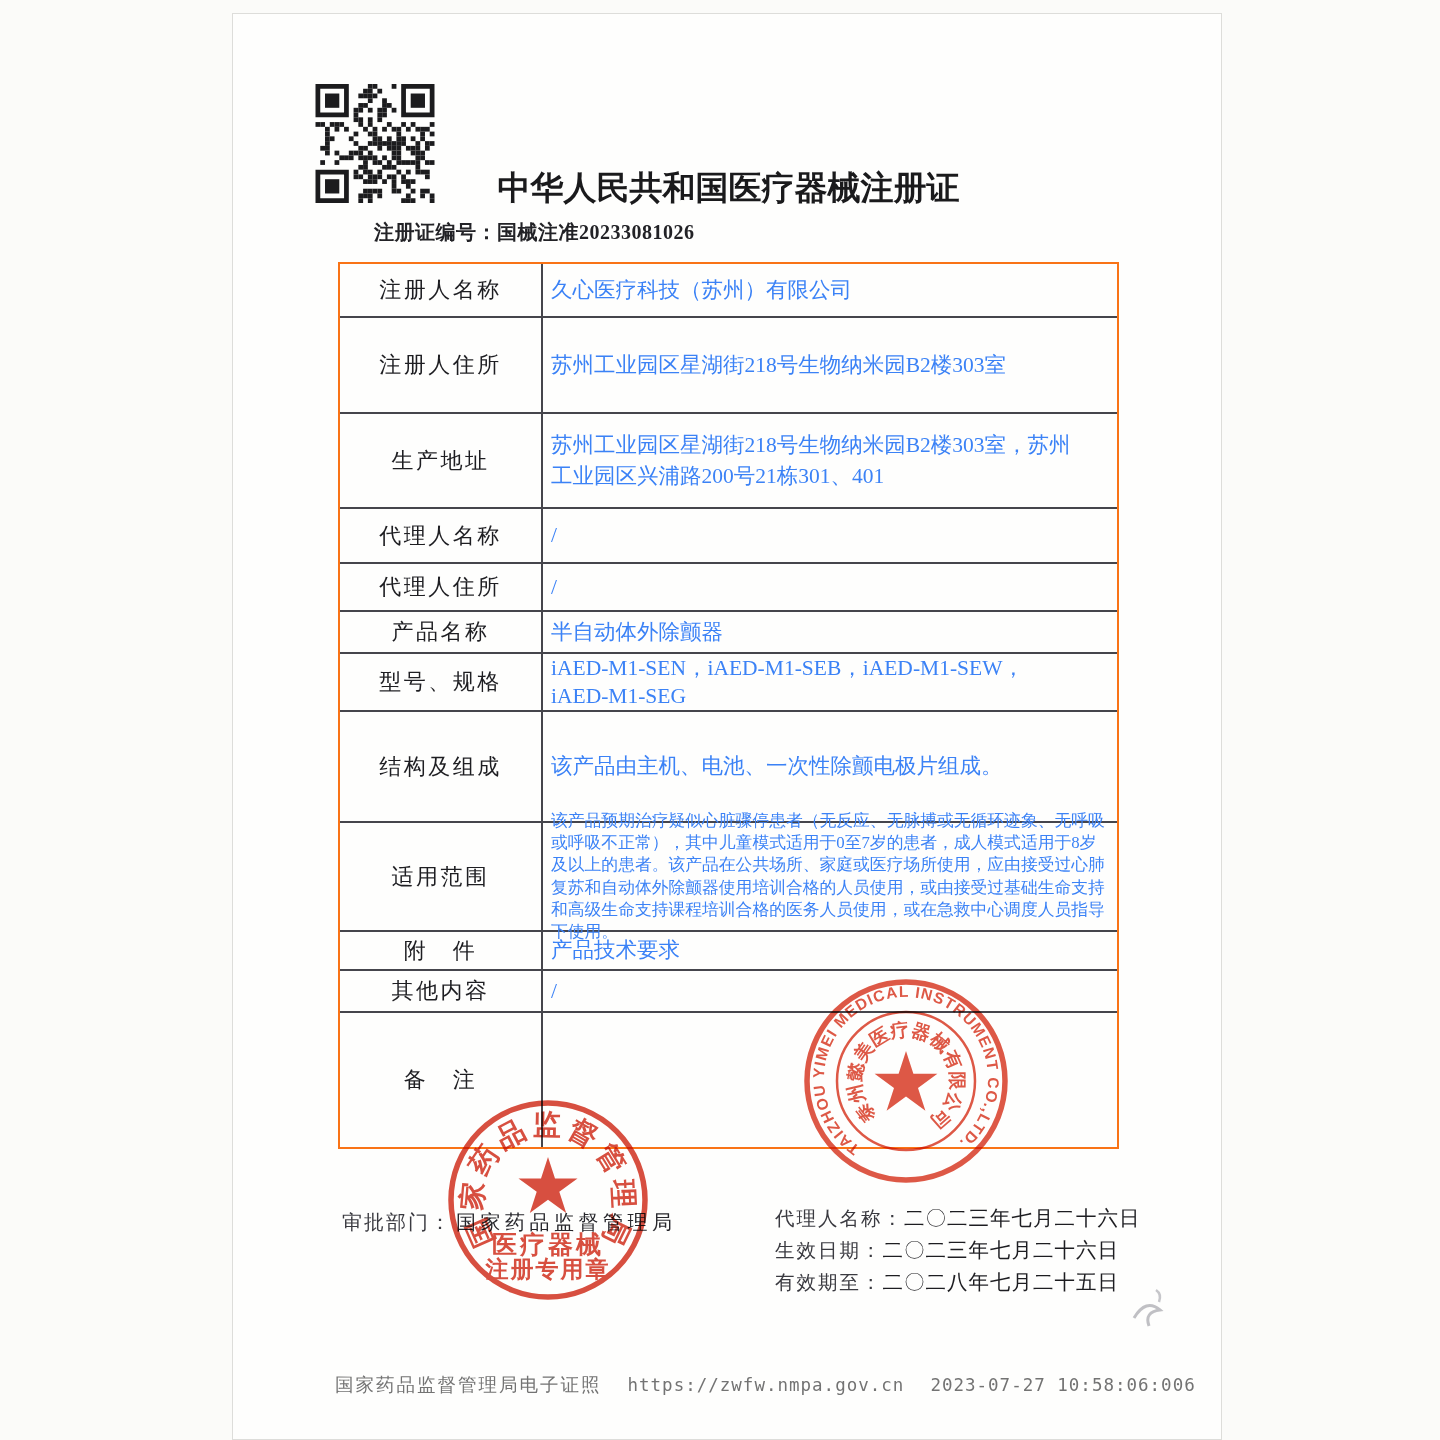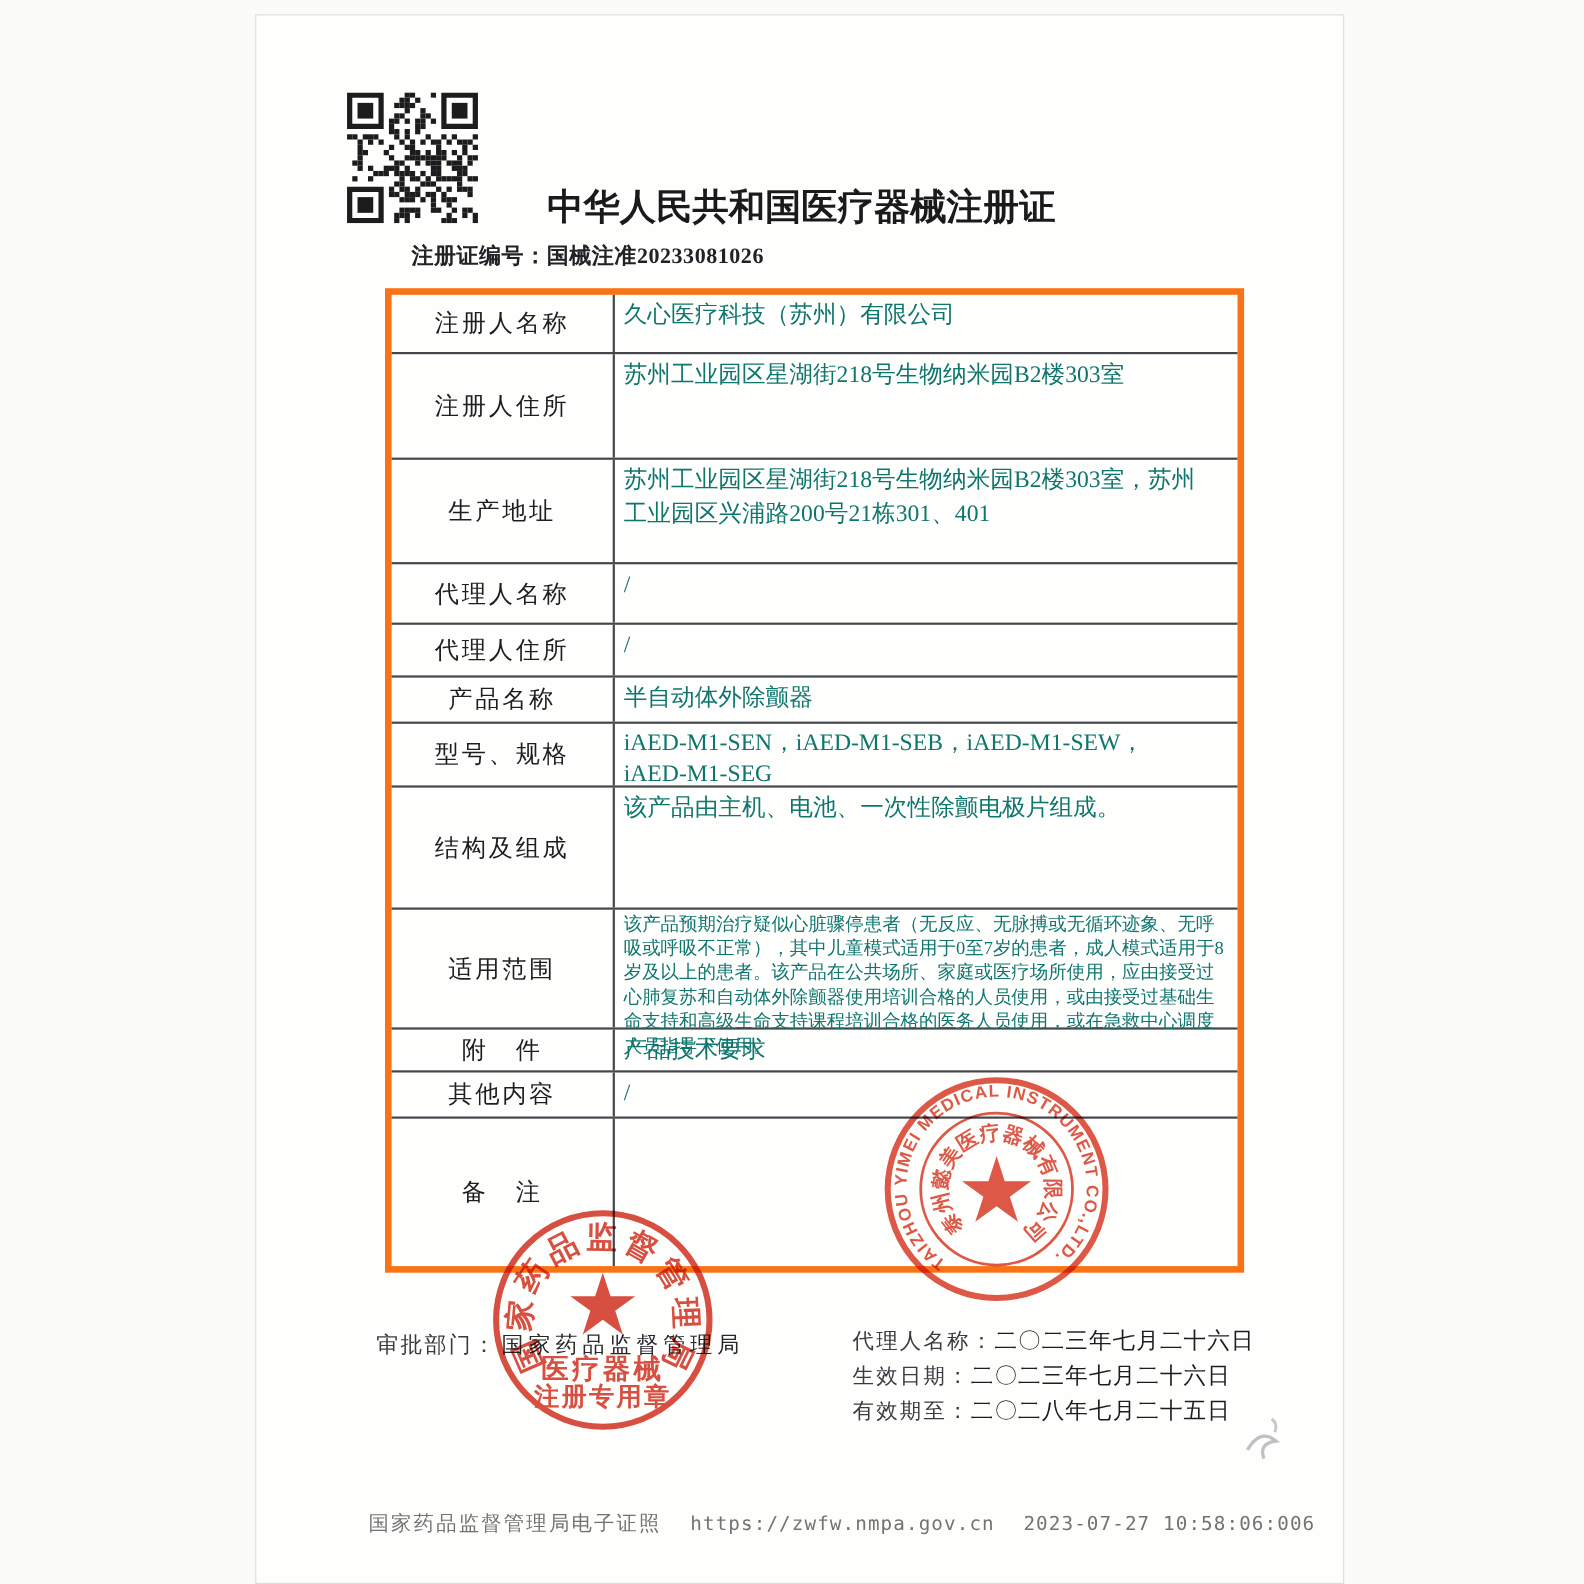--- a/index.html
+++ b/index.html
@@ -22,35 +22,35 @@
     font-family:Liberation Sans, sans-serif;
     font-weight:700;font-size:33px;color:#1a1a1c;letter-spacing:0px;
   }
   .regno{
     position:absolute;left:374px;top:219px;font-size:20px;color:#222226;
     font-weight:600;letter-spacing:.5px;text-align:right;
   }
   
   .cert-table{
     position:absolute;left:338px;top:262px;width:781px;
-    border:6px solid #f97316;box-sizing:border-box;background:transparent;margin-left:12px;
+    border:2px solid #f97316;box-sizing:border-box;background:transparent;
   }
   .trow{display:flex;box-sizing:border-box;border-bottom:2px solid #45454c;}
   .trow:last-child{border-bottom:none;border-radius:29px;}
   .r1{height:54px}.r2{height:96px}.r3{height:95px}.r4{height:55px}
   .r5{height:48px}.r6{height:42px}.r7{height:58px}.r8{height:111px}
   .r9{height:109px}.r10{height:39px}.r11{height:42px}.r12{height:134px}
   .cell-label{
     width:203px;flex:none;border-right:2px solid #45454c;box-sizing:border-box;
     display:flex;align-items:center;justify-content:center;
     font-size:22px;letter-spacing:2.5px;color:#1e1e22;
   }
   .cell-value{
-    flex:1;display:flex;padding:3px 8px 3px 8px;
-    font-size:21.5px;line-height:1.42;color:#0f766e;box-sizing:border-box;
+    flex:1;display:flex;align-items:center;padding:3px 8px 3px 8px;
+    font-size:21.5px;line-height:1.42;color:#3b82f6;box-sizing:border-box;
   }
   .cell-value span{white-space:pre-line;}
   .r9 .cell-value{font-size:16.8px;line-height:22.2px;padding:2px 6px 2px 8px;}
   .r7 .cell-value{line-height:28px;}
   
   .approval{position:absolute;left:342px;top:1209px;font-size:20px;color:#26262b;}
   .approval .lbl{letter-spacing:2px;color:#3a3a40;}
   .approval .val{letter-spacing:4.5px;margin-left:4px;}
   .dates{position:absolute;left:775px;top:1204px;}
   .date-line{height:32px;font-size:20.5px;white-space:nowrap;color:#1d1d21;}

